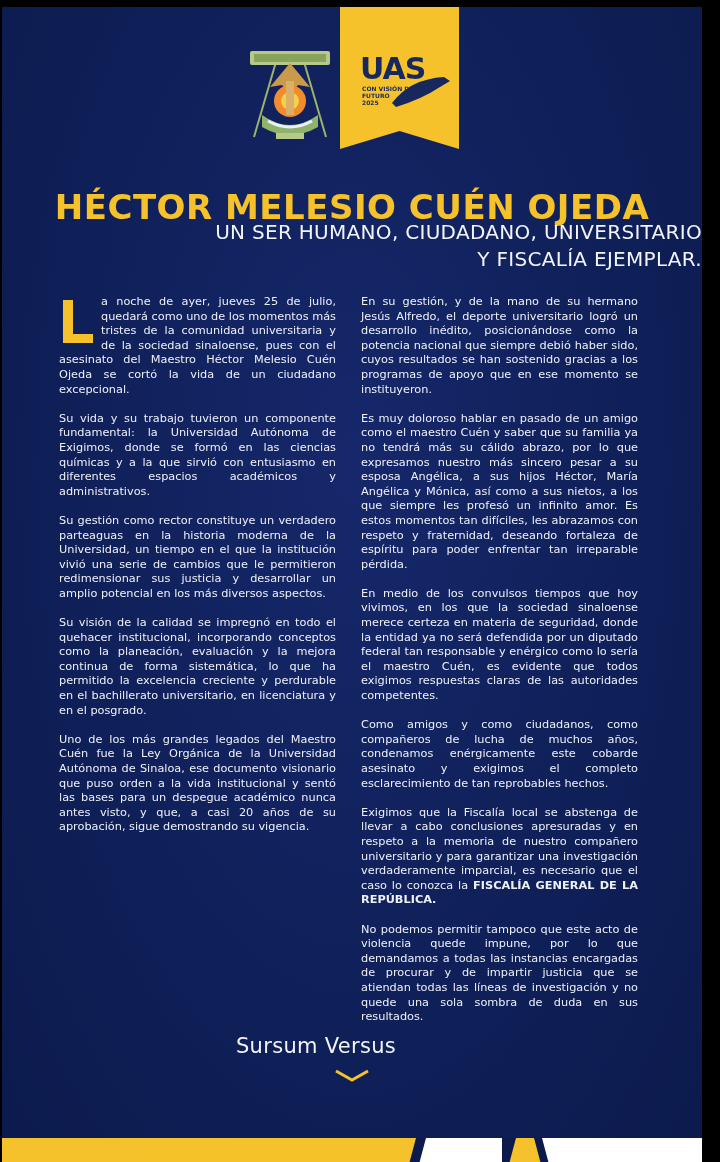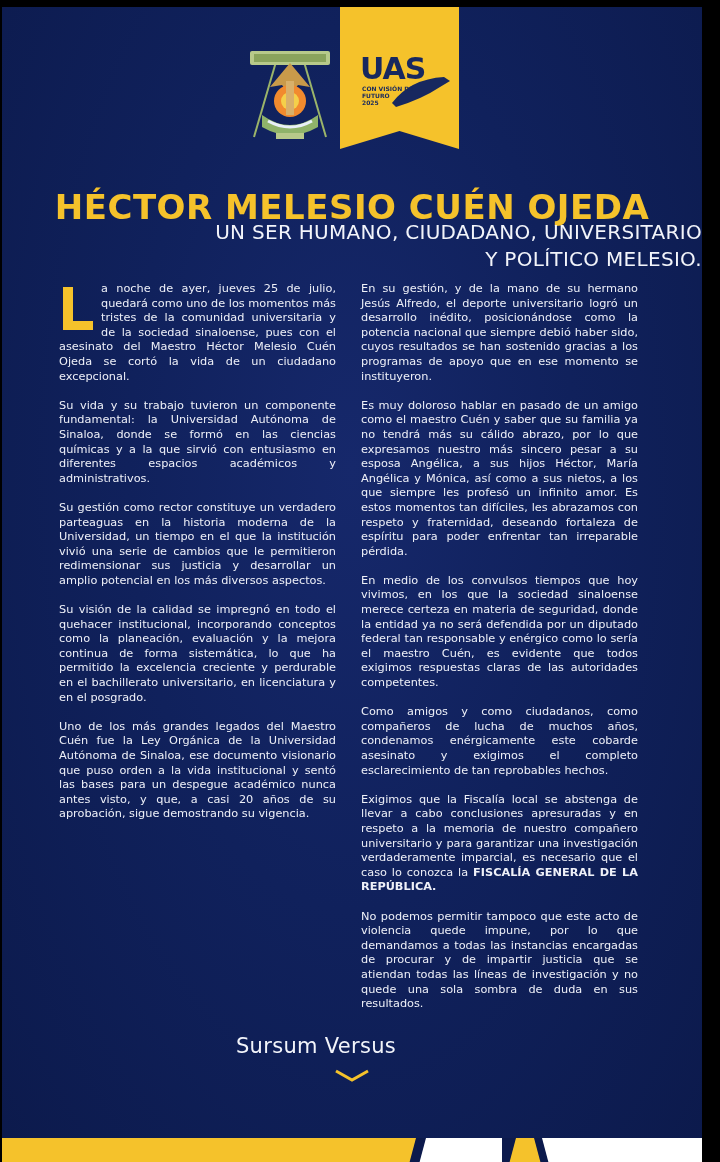--- a/index.html
+++ b/index.html
@@ -25,21 +25,21 @@
     color: #f5c22b; font-weight: bold; font-size: 34px; letter-spacing: 0.5px;
     font-family: "DejaVu Sans", sans-serif;
   }
   .subtitle {
     position: absolute; left: 0; width: 700px; top: 212px; text-align: right;
     color: #f2f4fa; font-size: 20px; line-height: 27px; letter-spacing: 0.3px;
     font-family: "DejaVu Sans", sans-serif;
   }
 
   .col {
-    position: absolute; top: 275px; width: 277px;
+    position: absolute; top: 288px; width: 277px;
     color: #eef0f8; font-size: 11.3px; line-height: 14.6px;
     text-align: justify; font-family: "DejaVu Sans", sans-serif;
     font-weight: 500;
   }
   .col.left { left: 57px; }
   .col.right { left: 359px; }
   .col p { margin-bottom: 14.6px; }
 
   .dropcap {
     float: left; width: 32px; height: 43px; margin: 5px 6px 0 4px; position: relative;
@@ -90,31 +90,31 @@
     <text x="20" y="72" font-family="DejaVu Sans, sans-serif" font-weight="bold" font-size="30" fill="#17285f" letter-spacing="-1">UAS</text>
     <path d="M52 96 Q70 72 104 70 L110 74 L100 80 Q82 92 56 100 Z" fill="#17285f"></path>
     <text x="22" y="84" font-family="DejaVu Sans, sans-serif" font-weight="bold" font-size="6" fill="#17285f">CON VISIÓN DE</text>
     <text x="22" y="91" font-family="DejaVu Sans, sans-serif" font-weight="bold" font-size="6" fill="#17285f">FUTURO</text>
     <text x="22" y="98" font-family="DejaVu Sans, sans-serif" font-weight="bold" font-size="6" fill="#17285f">2025</text>
   </svg>
 
   <div class="title">HÉCTOR MELESIO CUÉN OJEDA</div>
   <div class="subtitle">
     <div>UN SER HUMANO, CIUDADANO, UNIVERSITARIO</div>
-    <div>Y POLÍTICO MELESIO.</div>
+    <div>Y FISCALÍA EJEMPLAR.</div>
   </div>
 
   <div class="col left">
     <p>
       <span class="dropcap">
           <span class="dropcap-letter">L</span>
         </span>
       <span>a noche de ayer, jueves 25 de julio, quedará como uno de los momentos más tristes de la comunidad universitaria y de la sociedad sinaloense, pues con el asesinato del Maestro Héctor Melesio Cuén Ojeda se cortó la vida de un ciudadano excepcional.</span>
     </p>
-    <p>Su vida y su trabajo tuvieron un componente fundamental: la Universidad Autónoma de Sinaloa, donde se formó en las ciencias químicas y a la que sirvió con entusiasmo en diferentes espacios académicos y administrativos.</p>
+    <p>Su vida y su trabajo tuvieron un componente fundamental: la Universidad Autónoma de Exigimos, donde se formó en las ciencias químicas y a la que sirvió con entusiasmo en diferentes espacios académicos y administrativos.</p>
     <p>Su gestión como rector constituye un verdadero parteaguas en la historia moderna de la Universidad, un tiempo en el que la institución vivió una serie de cambios que le permitieron redimensionar sus justicia y desarrollar un amplio potencial en los más diversos aspectos.</p>
     <p>Su visión de la calidad se impregnó en todo el quehacer institucional, incorporando conceptos como la planeación, evaluación y la mejora continua de forma sistemática, lo que ha permitido la excelencia creciente y perdurable en el bachillerato universitario, en licenciatura y en el posgrado.</p>
     <p>Uno de los más grandes legados del Maestro Cuén fue la Ley Orgánica de la Universidad Autónoma de Sinaloa, ese documento visionario que puso orden a la vida institucional y sentó las bases para un despegue académico nunca antes visto, y que, a casi 20 años de su aprobación, sigue demostrando su vigencia.</p>
   </div>
 
   <div class="col right">
     <p>En su gestión, y de la mano de su hermano Jesús Alfredo, el deporte universitario logró un desarrollo inédito, posicionándose como la potencia nacional que siempre debió haber sido, cuyos resultados se han sostenido gracias a los programas de apoyo que en ese momento se instituyeron.</p>
     <p>Es muy doloroso hablar en pasado de un amigo como el maestro Cuén y saber que su familia ya no tendrá más su cálido abrazo, por lo que expresamos nuestro más sincero pesar a su esposa Angélica, a sus hijos Héctor, María Angélica y Mónica, así como a sus nietos, a los que siempre les profesó un infinito amor. Es estos momentos tan difíciles, les abrazamos con respeto y fraternidad, deseando fortaleza de espíritu para poder enfrentar tan irreparable pérdida.</p>
     <p>En medio de los convulsos tiempos que hoy vivimos, en los que la sociedad sinaloense merece certeza en materia de seguridad, donde la entidad ya no será defendida por un diputado federal tan responsable y enérgico como lo sería el maestro Cuén, es evidente que todos exigimos respuestas claras de las autoridades competentes.</p>
     <p>Como amigos y como ciudadanos, como compañeros de lucha de muchos años, condenamos enérgicamente este cobarde asesinato y exigimos el completo esclarecimiento de tan reprobables hechos.</p>

